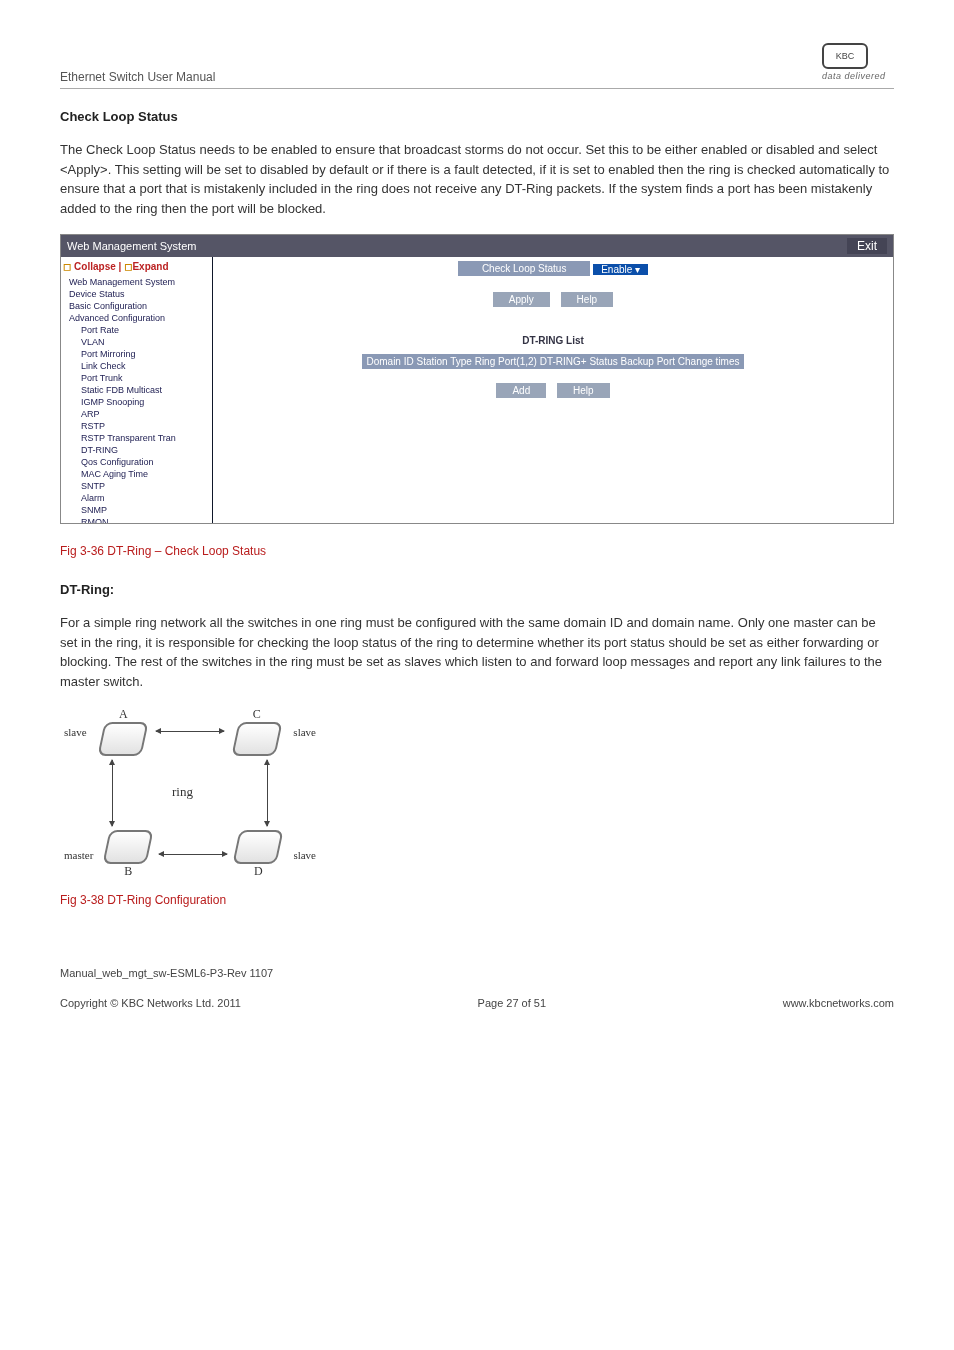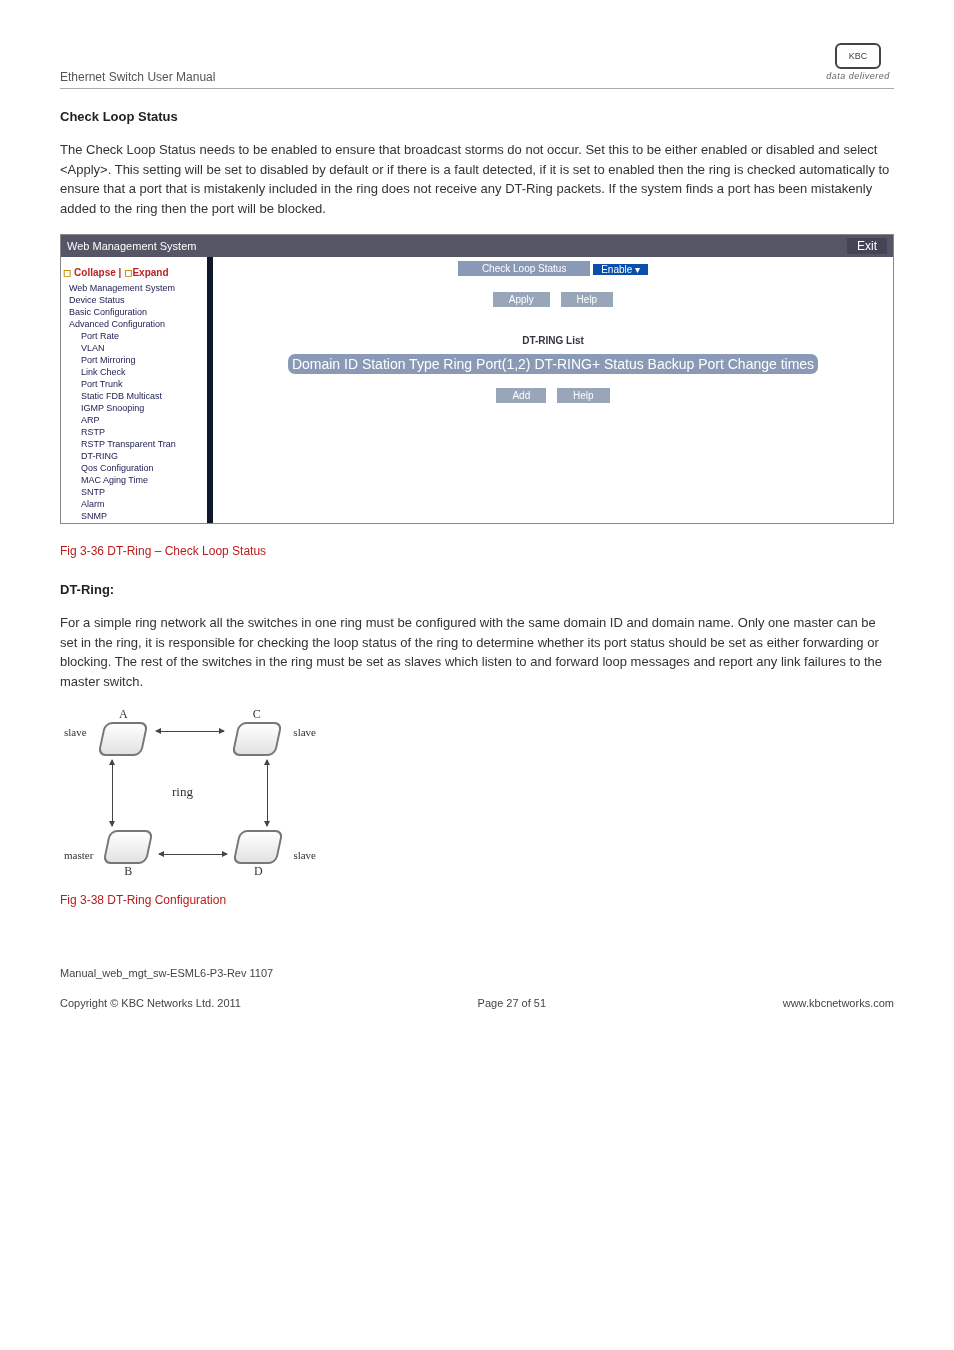--- a/index.html
+++ b/index.html
@@ -1,41 +1,41 @@
 <!DOCTYPE html>
 <html><head>
 <meta charset="utf-8">
 <style>
   * { box-sizing: border-box; margin: 0; padding: 0; }
   body { font-family: Verdana, Arial, sans-serif; font-size: 13px; color: #333; background: #fff; width: 954px; margin: 0 auto; }
   .page { padding: 40px 60px 30px 60px; }
   .header-row { display: flex; justify-content: space-between; align-items: flex-end; border-bottom: 1px solid #aaa; padding-bottom: 4px; margin-bottom: 20px; }
   .header-title { font-size: 12px; color: #555; }
-  .header-img { width: 72px; height: 44px; display: flex; flex-direction: column; align-items: center; justify-content: center; }
+  .header-img { width: 72px; height: 44px; display: flex; flex-direction: column; justify-content: center; }
   .header-img .logo-sh { color: #666; font-size: 9px; font-style: italic; letter-spacing: 0.5px; }
   .kbc-box { width: 46px; height: 26px; border: 2px solid #444; border-radius: 6px; display: flex; align-items: center; justify-content: center; font-size: 9px; color: #444; margin-bottom: 2px; }
   h3.section { font-size: 13px; font-weight: bold; margin-bottom: 16px; color: #222; }
   p.body { font-size: 13px; line-height: 1.5; margin-bottom: 16px; color: #333; }
   .screenshot { border: 1px solid #888; background: #e3e3e3; margin: 8px 0 20px 0; position: relative; height: 290px; overflow: hidden; }
   .ss-titlebar { background: #556; color: #fff; font-size: 11px; padding: 3px 6px; display: flex; justify-content: space-between; align-items: center; }
   .ss-exit { background: #445; color: #fff; font-size: 12px; padding: 1px 10px; }
   .ss-body { display: flex; height: calc(100% - 20px); background: #fff; }
-  .ss-nav { width: 152px; background: #fff; border-right: 6px solid #0f172a; padding: 10px 2px; overflow: hidden; font-size: 9px; color: #225; }
+  .ss-nav { width: 152px; background: #fff; border-right: 1px solid #0f172a; padding: 4px 2px; overflow: hidden; font-size: 9px; color: #225; }
   .ss-nav .nav-top { color: #b22; font-weight: bold; margin-bottom: 4px; font-size: 10px; }
   .ss-nav .nav-top .o { color: #c80; }
   .ss-nav .nav-item { color: #225; padding: 1px 0 1px 6px; white-space: nowrap; }
   .ss-nav .nav-item.child { padding-left: 18px; }
   .ss-nav .nav-item.child2 { padding-left: 18px; }
   .ss-main { flex: 1; background: #fff; padding: 4px 10px; font-size: 10px; color: #334; }
   .ss-main .crumb { background: #e8e8e8; padding: 2px 6px; margin-bottom: 10px; font-size: 10px; }
   .ss-center { text-align: center; }
   .ss-label-bar { display: inline-block; background: #8a99b5; color: #fff; padding: 2px 24px; font-size: 10px; margin-bottom: 2px; }
   .ss-sel { display: inline-block; background: #0b4faa; color: #fff; padding: 0 8px; font-size: 10px; vertical-align: middle; }
   .ss-btn { display: inline-block; background: #99a5b8; color: #fff; padding: 2px 16px; font-size: 10px; margin: 14px 4px; }
-  .ss-list-header { display: inline-block; background: #8a99b5; color: #fff; font-size: 14px; padding: 2px 4px; margin-top: 4px; border-radius: 7px; }
+  .ss-list-header { display: inline-block; background: #8a99b5; color: #fff; font-size: 10px; padding: 2px 4px; margin-top: 4px; }
   .ss-caption { font-weight: bold; color: #334; margin: 14px 0 4px 0; }
   .fig-caption { font-size: 12px; margin: 8px 0 24px 0; color: #b91c1c; }
   .diagram { margin: 12px 0 14px 0; width: 260px; }
   .diag-row { display: flex; align-items: center; justify-content: space-between; position: relative; }
   .diag-node-wrap { display: flex; flex-direction: column; align-items: center; font-size: 12px; font-family: "Times New Roman", serif; }
   .diag-node { width: 44px; height: 34px; border: 2px solid #777; border-radius: 8px; transform: skewX(-12deg); background: linear-gradient(#fff,#e2e2e2); position: relative; }
   .diag-node::before, .diag-node::after { content: ""; position: absolute; background: #777; }
   .diag-label-side { font-size: 11px; margin: 0 4px; font-family: "Times New Roman", serif; }
   .diag-conn-h { flex: 0 0 68px; height: 1px; background: #444; position: relative; }
   .diag-conn-h::before, .diag-conn-h::after { content: ""; position: absolute; top: -3px; width: 0; height: 0; border-top: 3px solid transparent; border-bottom: 3px solid transparent; }

